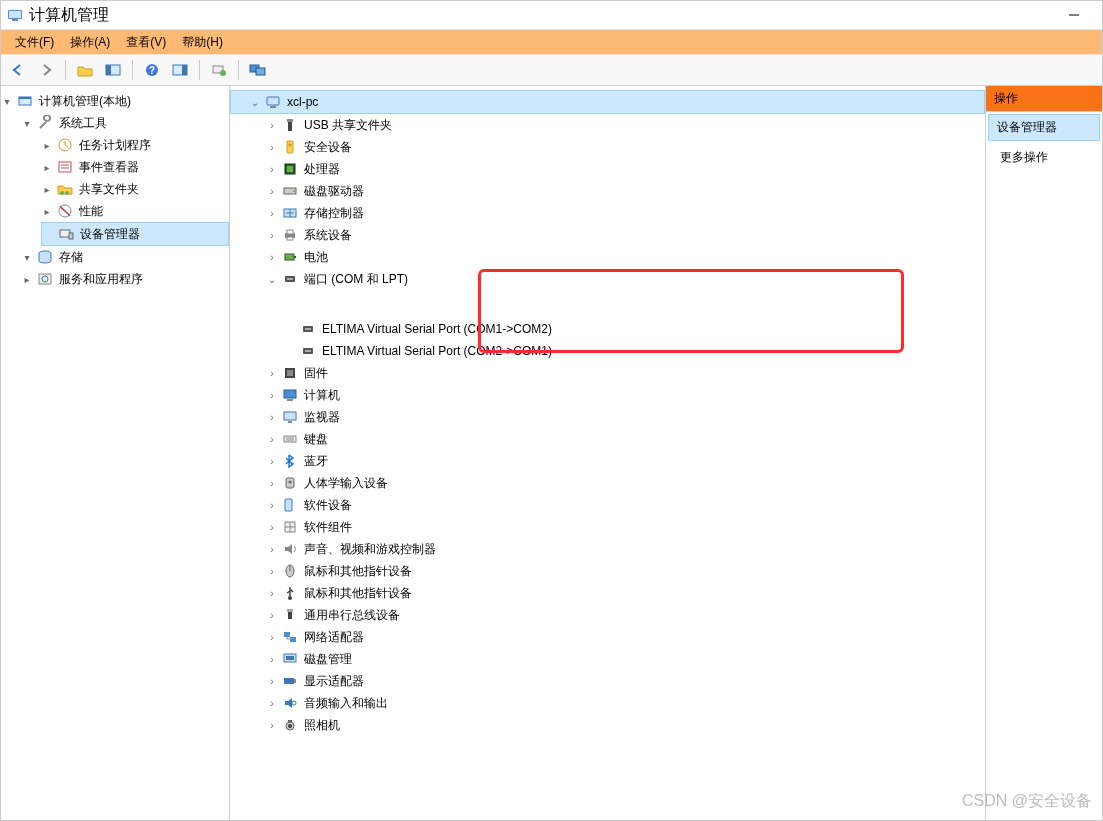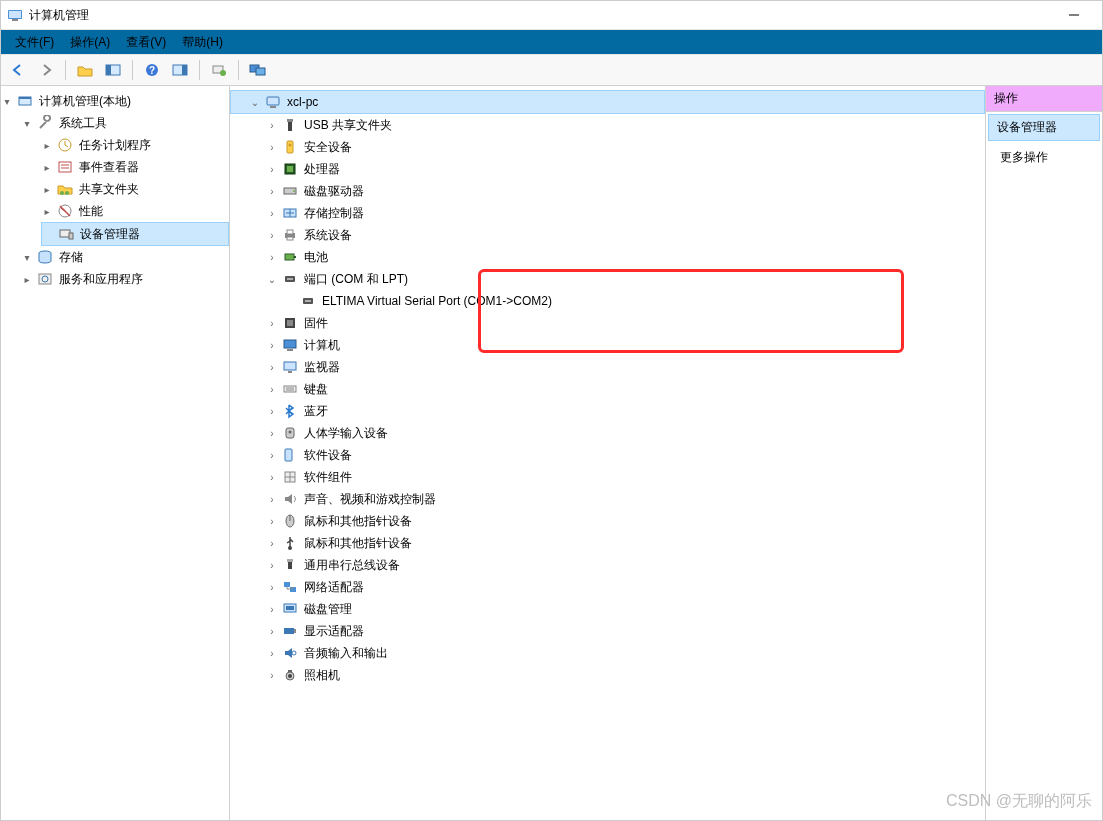--- a/index.html
+++ b/index.html
@@ -1,39 +1,39 @@
 <!DOCTYPE html>
 <html><head>
 <meta charset="utf-8">
 <style>
   html,body{margin:0;padding:0;font-family:"Segoe UI","Microsoft YaHei",Tahoma,sans-serif;font-size:12px;background:#fff;color:#000}
   .window{width:1103px;height:821px;display:flex;flex-direction:column;border:1px solid #ccc;box-sizing:border-box;overflow:hidden;position:relative}
   .titlebar{display:flex;align-items:center;height:28px;padding:0 6px;background:#fff;border-bottom:1px solid #e5e5e5}
   .titlebar .app-icon{width:16px;height:16px;margin-right:6px;display:inline-flex;align-items:center;justify-content:center}
-  .titlebar .title{font-size:12px}
+  .titlebar .title{font-size:16px}
   .titlebar .spacer{flex:1}
   .winctl{width:44px;height:28px;display:flex;align-items:center;justify-content:center;color:#333}
-  .menubar{display:flex;align-items:center;height:24px;padding:0 6px;background:#0369a1;border-bottom:1px solid #e5e5e5}
+  .menubar{display:flex;align-items:center;height:24px;padding:0 6px;background:#fdba74;border-bottom:1px solid #e5e5e5}
   .menu-item{padding:2px 8px;cursor:default}
   .toolbar{display:flex;align-items:center;height:30px;padding:0 4px;background:#f8f8f8;border-bottom:1px solid #d0d0d0;gap:2px}
   .tbtn{width:24px;height:24px;display:inline-flex;align-items:center;justify-content:center;border:1px solid transparent;border-radius:2px;cursor:default}
   .tsep{width:1px;height:20px;background:#ccc;margin:0 4px}
   .body{flex:1;display:flex;overflow:hidden}
   .pane{overflow:auto}
   .pane-left{width:228px;border-right:1px solid #d0d0d0;padding-top:4px}
   .pane-center{flex:1;border-right:1px solid #d0d0d0;padding-top:4px;position:relative}
   .pane-right{width:116px;padding:0}
   .tree{list-style:none;margin:0;padding:0}
   .tree ul{list-style:none;margin:0;padding:0 0 0 20px}
   .node{display:flex;align-items:center;height:22px;padding-right:6px;white-space:nowrap;cursor:default}
   .node.selected{background:#cce8ff;border:1px solid #99d1ff;padding-left:calc(var(--pad,0px) - 1px)}
   .exp{width:12px;display:inline-flex;align-items:center;justify-content:center;color:#6b6b6b;font-size:10px}
   .ic{width:16px;height:16px;margin:0 4px;display:inline-flex;align-items:center;justify-content:center}
   .lbl{padding:0 2px}
-  .actions-header{background:#f0abfc;border-bottom:1px solid #d0d0d0;padding:4px 8px;font-weight:400}
+  .actions-header{background:#f97316;border-bottom:1px solid #d0d0d0;padding:4px 8px;font-weight:400}
   .actions-sel{background:#cce8ff;border:1px solid #99d1ff;margin:2px;padding:4px 8px}
   .actions-more{padding:6px 14px}
   .highlight-box{position:absolute;border:3px solid #ff2b2b;border-radius:6px;pointer-events:none}
   .watermark{position:absolute;right:10px;bottom:8px;color:#bdbdbd;font-size:16px;font-family:"Microsoft YaHei",sans-serif}
   svg{display:block}
 </style>
 </head>
 <body>
 
 <div class="window">
@@ -342,31 +342,45 @@
                   <rect x="3" y="5" width="10" height="6" rx="1" fill="#555"></rect>
                   <circle cx="6" cy="8" r="1" fill="#ccc"></circle>
                   <circle cx="8" cy="8" r="1" fill="#ccc"></circle>
                   <circle cx="10" cy="8" r="1" fill="#ccc"></circle>
                 </svg>
               </span>
               <span class="lbl">端口 (COM 和 LPT)</span>
             </div>
           </li>
           <li>
-            <div class="node" style="padding-left: 54px;">
+            <div class="node" style="padding-left: 54px; margin-top: 28px;">
               <span class="exp"></span>
               <span class="ic">
                 <svg width="16" height="16" viewBox="0 0 16 16">
                   <rect x="3" y="5" width="10" height="6" rx="1" fill="#555"></rect>
                   <circle cx="6" cy="8" r="1" fill="#ccc"></circle>
                   <circle cx="8" cy="8" r="1" fill="#ccc"></circle>
                   <circle cx="10" cy="8" r="1" fill="#ccc"></circle>
                 </svg>
               </span>
               <span class="lbl">ELTIMA Virtual Serial Port (COM1-&gt;COM2)</span>
+            </div>
+          </li>
+          <li>
+            <div class="node" style="padding-left: 54px;">
+              <span class="exp"></span>
+              <span class="ic">
+                <svg width="16" height="16" viewBox="0 0 16 16">
+                  <rect x="3" y="5" width="10" height="6" rx="1" fill="#555"></rect>
+                  <circle cx="6" cy="8" r="1" fill="#ccc"></circle>
+                  <circle cx="8" cy="8" r="1" fill="#ccc"></circle>
+                  <circle cx="10" cy="8" r="1" fill="#ccc"></circle>
+                </svg>
+              </span>
+              <span class="lbl">ELTIMA Virtual Serial Port (COM2-&gt;COM1)</span>
             </div>
           </li>
           <li>
             <div class="node" style="padding-left: 36px;">
               <span class="exp">›</span>
               <span class="ic">
                 <svg width="16" height="16" viewBox="0 0 16 16">
                   <rect x="3" y="3" width="10" height="10" fill="#444"></rect>
                   <rect x="5" y="5" width="6" height="6" fill="#888"></rect>
                 </svg>
@@ -571,14 +585,14 @@
       <div class="highlight-box" style="left:248px;top:183px;width:420px;height:78px"></div>
     </div>
 
     <div class="pane pane-right">
       <div class="actions-header">操作</div>
       <div class="actions-sel">设备管理器</div>
       <div class="actions-more">更多操作</div>
     </div>
   </div>
 
-  <div class="watermark">CSDN @无聊的阿乐</div>
+  <div class="watermark">CSDN @安全设备</div>
 </div>
 
 </body></html>

